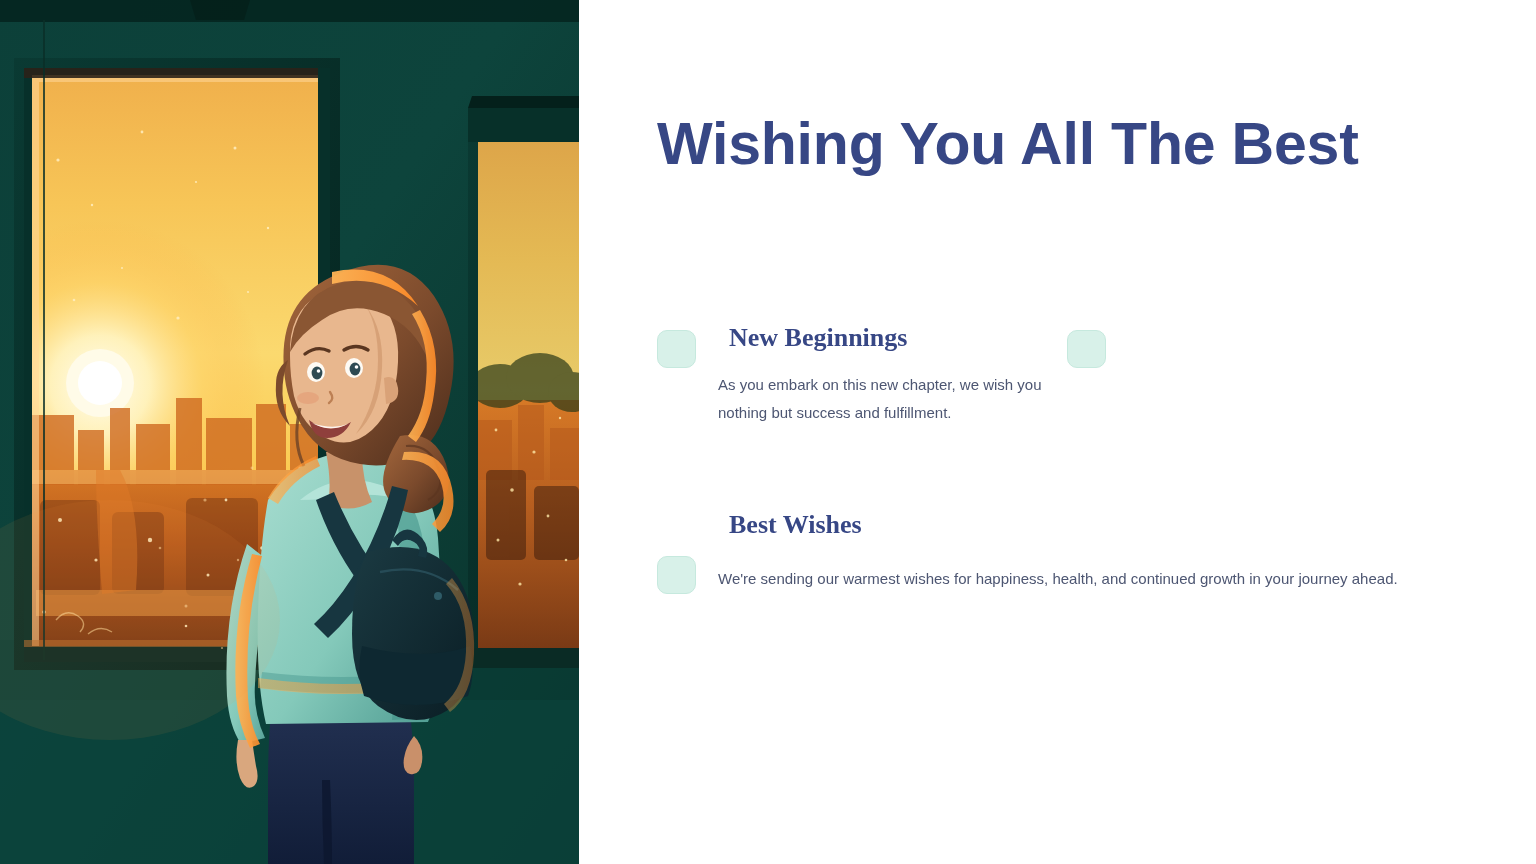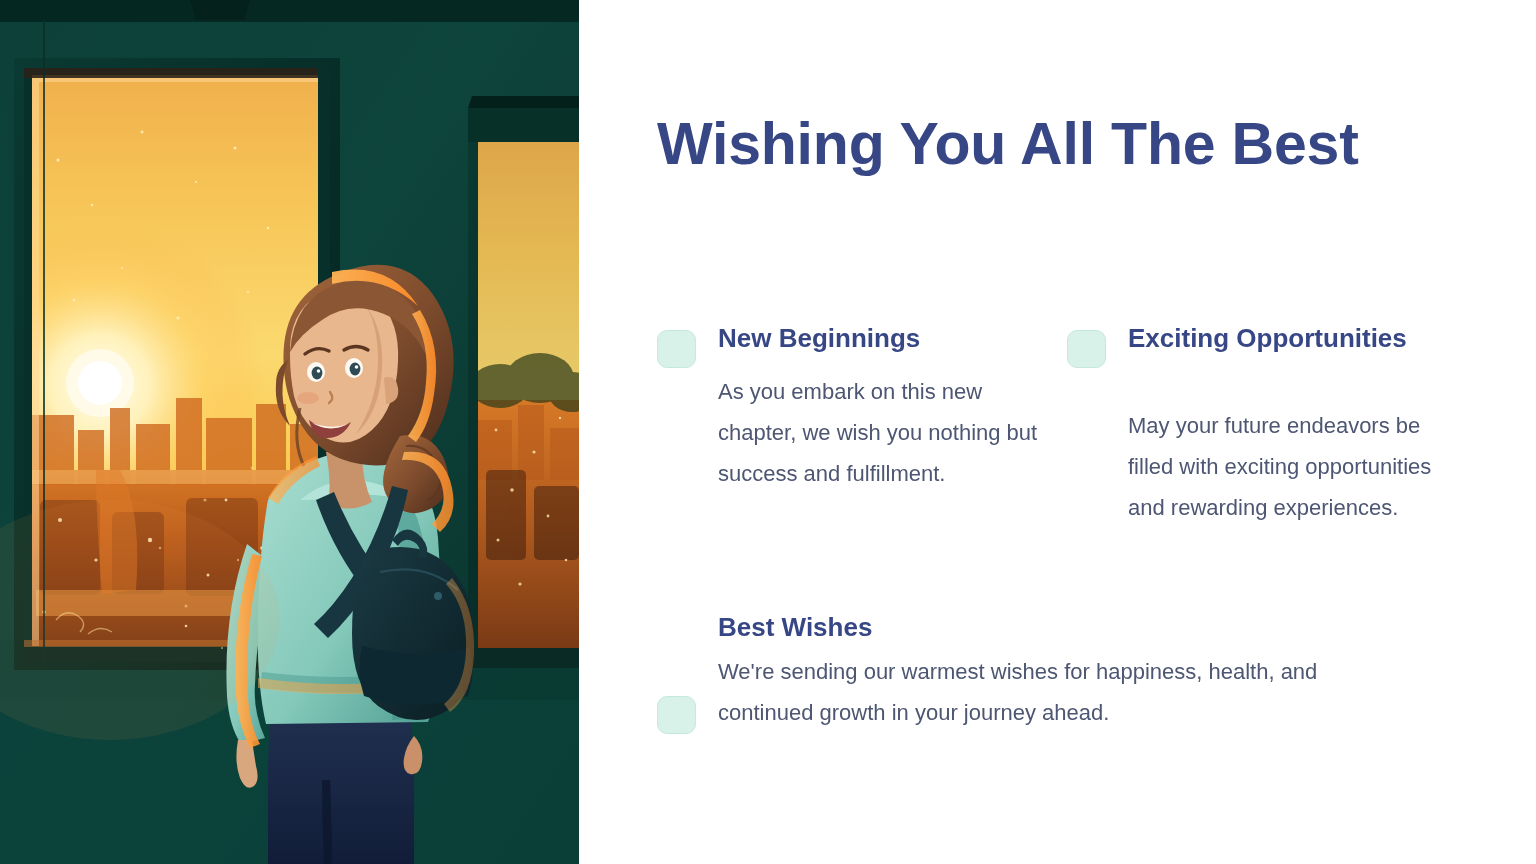--- a/index.html
+++ b/index.html
@@ -79,40 +79,41 @@
     margin-top: 8px;
     margin-right: 22px;
     border-radius: 10px;
     background: #d8f1e9;
     border: 1px solid #c6e9de;
   }
 
   .card-body { flex: 1 1 auto; padding-top: 0; }
 
   .card-title {
-    font-family: Liberation Sans, sans-serif;
+    font-family: Liberation Serif, serif;
     font-size: 26px;
     font-weight: bold;
     color: #374785;
     line-height: 1.25;
     white-space: nowrap;
+    margin-left: 11px;
   }
 
   .card-text {
     margin-top: 16px;
     font-family: "Liberation Sans", sans-serif;
-    font-size: 22px;
+    font-size: 15px;
     font-weight: normal;
     color: #4d5672;
     line-height: 1.88;
   }
 
   .card.col-a .card-text { max-width: 330px; }
   .card.col-b .card-text { max-width: 320px; margin-top: 50px; }
-  .card.full  .card-text { max-width: 700px; margin-top: 8px; }
+  .card.full  .card-text { max-width: 700px; margin-top: 24px; }
 
   .row-2 { margin-top: 82px; }
 </style>
 </head>
 <body>
 
 <div class="slide">
 
   <div class="illustration">
     <svg viewBox="0 0 579 864" preserveAspectRatio="xMidYMid slice">
@@ -399,24 +400,20 @@
         <div class="card col-a">
           <div class="card-icon"></div>
           <div class="card-body">
             <div class="card-title">New Beginnings</div>
             <div class="card-text">As you embark on this new chapter, we wish you nothing but success and fulfillment.</div>
           </div>
         </div>
 
         <div class="card col-b">
           <div class="card-icon"></div>
-          <div class="card-body">
-            <div class="card-title">Exciting Opportunities</div>
-            <div class="card-text">May your future endeavors be filled with exciting opportunities and rewarding experiences.</div>
-          </div>
         </div>
 
       </div>
 
       <div class="row row-2">
 
         <div class="card full">
           <div class="card-icon"></div>
           <div class="card-body">
             <div class="card-title">Best Wishes</div>

